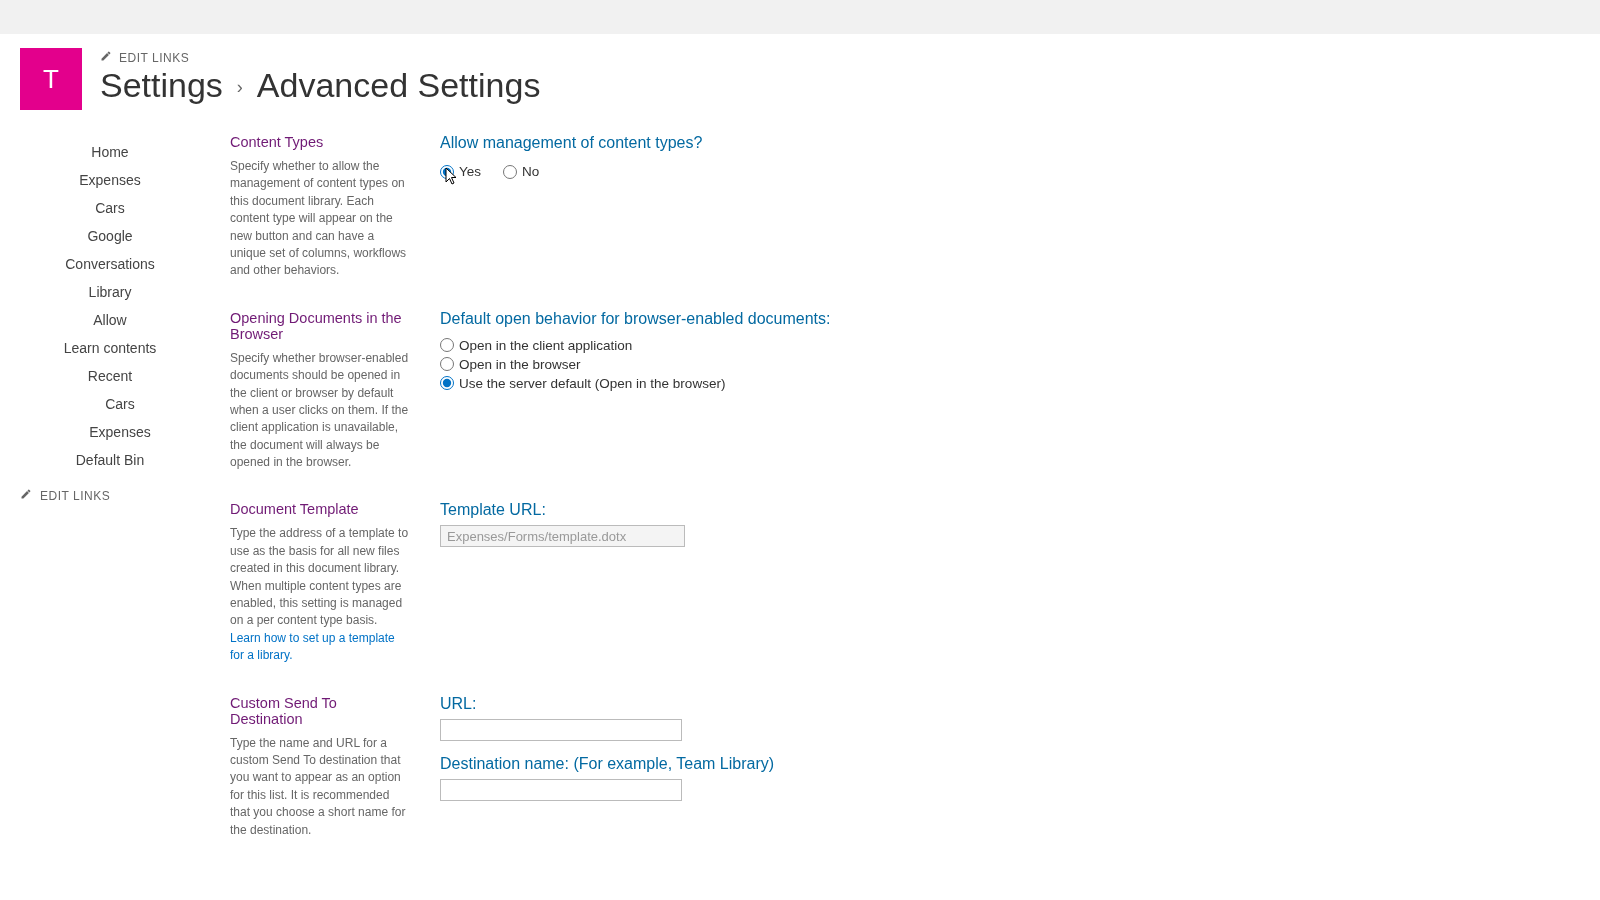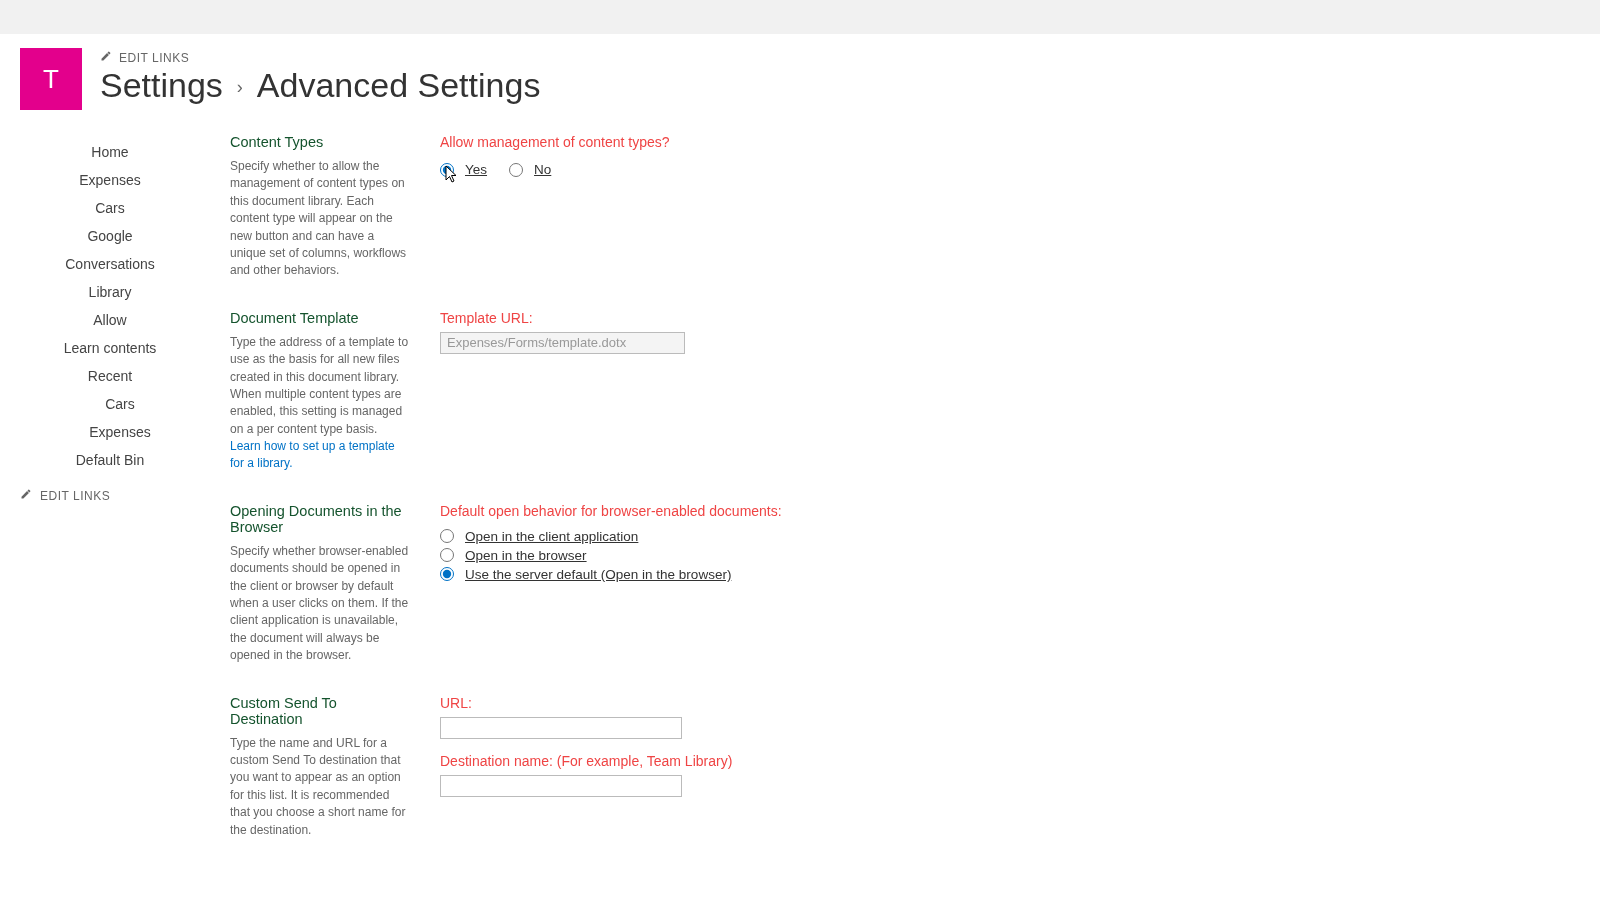--- a/index.html
+++ b/index.html
@@ -100,51 +100,50 @@
     align-items: flex-start;
     gap: 30px;
     margin-bottom: 30px;
   }
   .section-left {
     width: 180px;
     flex-shrink: 0;
   }
   .section-title {
     font-size: 14.5px;
-    color: #14532d;
+    color: #701a75;
     margin-bottom: 8px;
   }
   .section-desc {
     font-size: 12px;
     color: #666;
     line-height: 1.45;
   }
   .section-desc a { color: #0072c6; text-decoration: none; cursor: pointer; }
   .section-right {
     flex: 1;
     max-width: 540px;
   }
   .field-label {
-    font-size: 14px;
-    color: #ef4444;
+    font-size: 16px;
+    color: #0369a1;
     margin-bottom: 6px;
     display: block;
   }
   .radio-row {
     display: flex;
     gap: 22px;
     margin-top: 12px;
   }
   .radio-option {
     display: flex;
     align-items: center;
-    gap: 11px;
+    gap: 5px;
     font-size: 13.5px;
     cursor: pointer;
-    text-decoration: underline;
   }
   .radio-option input[type=radio] {
     accent-color: #0072c6;
     width: 14px;
     height: 14px;
     cursor: pointer;
   }
   .radio-stack {
     display: flex;
     flex-direction: column;
@@ -239,52 +238,52 @@
             </label>
             <svg class="cursor-pointer" style="left:5px; top:3px;" width="16" height="20" viewBox="0 0 16 20">
               <path d="M1 1 L1 15 L4.5 11.5 L7 17 L9 16 L6.5 10.5 L11 10.5 Z" fill="#fff" stroke="#000" stroke-width="1"></path>
             </svg>
           </div>
         </div>
       </div>
 
       <div class="section">
         <div class="section-left">
+          <div class="section-title">Opening Documents in the Browser</div>
+          <div class="section-desc">Specify whether browser-enabled documents should be opened in the client or browser by default when a user clicks on them. If the client application is unavailable, the document will always be opened in the browser.</div>
+        </div>
+        <div class="section-right">
+          <span class="field-label">Default open behavior for browser-enabled documents:</span>
+          <div class="radio-stack">
+            <label class="radio-option">
+              <input type="radio" name="od" style="">
+              <span>Open in the client application</span>
+            </label>
+            <label class="radio-option">
+              <input type="radio" name="od" style="">
+              <span>Open in the browser</span>
+            </label>
+            <label class="radio-option">
+              <input type="radio" name="od" checked="" style="">
+              <span>Use the server default (Open in the browser)</span>
+            </label>
+          </div>
+        </div>
+      </div>
+
+      <div class="section">
+        <div class="section-left">
           <div class="section-title">Document Template</div>
           <div class="section-desc">
             <span>Type the address of a template to use as the basis for all new files created in this document library. When multiple content types are enabled, this setting is managed on a per content type basis. </span><a>Learn how to set up a template for a library.</a>
           </div>
         </div>
         <div class="section-right">
           <span class="field-label">Template URL:</span>
           <input type="text" class="text-input disabled" disabled="" value="Expenses/Forms/template.dotx" style="">
-        </div>
-      </div>
-
-      <div class="section">
-        <div class="section-left">
-          <div class="section-title">Opening Documents in the Browser</div>
-          <div class="section-desc">Specify whether browser-enabled documents should be opened in the client or browser by default when a user clicks on them. If the client application is unavailable, the document will always be opened in the browser.</div>
-        </div>
-        <div class="section-right">
-          <span class="field-label">Default open behavior for browser-enabled documents:</span>
-          <div class="radio-stack">
-            <label class="radio-option">
-              <input type="radio" name="od" style="">
-              <span>Open in the client application</span>
-            </label>
-            <label class="radio-option">
-              <input type="radio" name="od" style="">
-              <span>Open in the browser</span>
-            </label>
-            <label class="radio-option">
-              <input type="radio" name="od" checked="" style="">
-              <span>Use the server default (Open in the browser)</span>
-            </label>
-          </div>
         </div>
       </div>
 
       <div class="section">
         <div class="section-left">
           <div class="section-title">Custom Send To Destination</div>
           <div class="section-desc">Type the name and URL for a custom Send To destination that you want to appear as an option for this list. It is recommended that you choose a short name for the destination.</div>
         </div>
         <div class="section-right">
           <div class="field-group">

